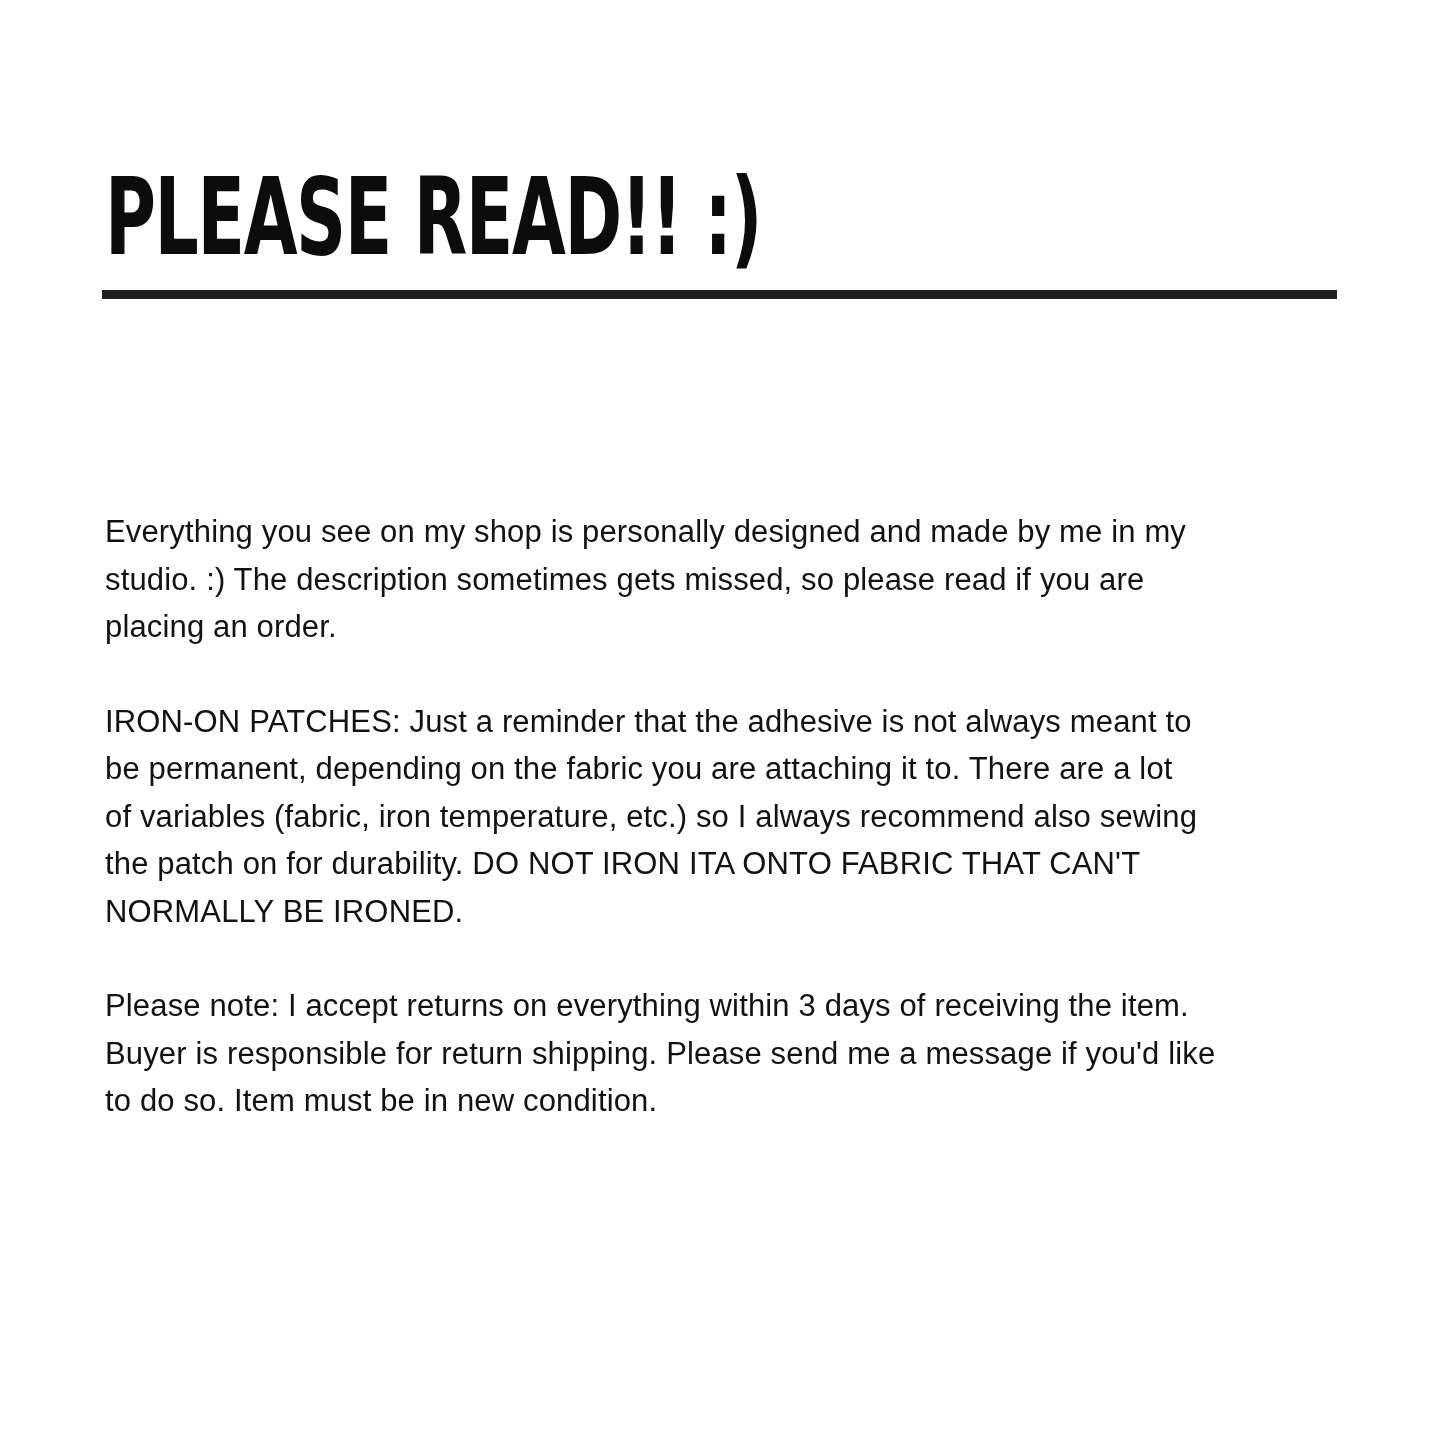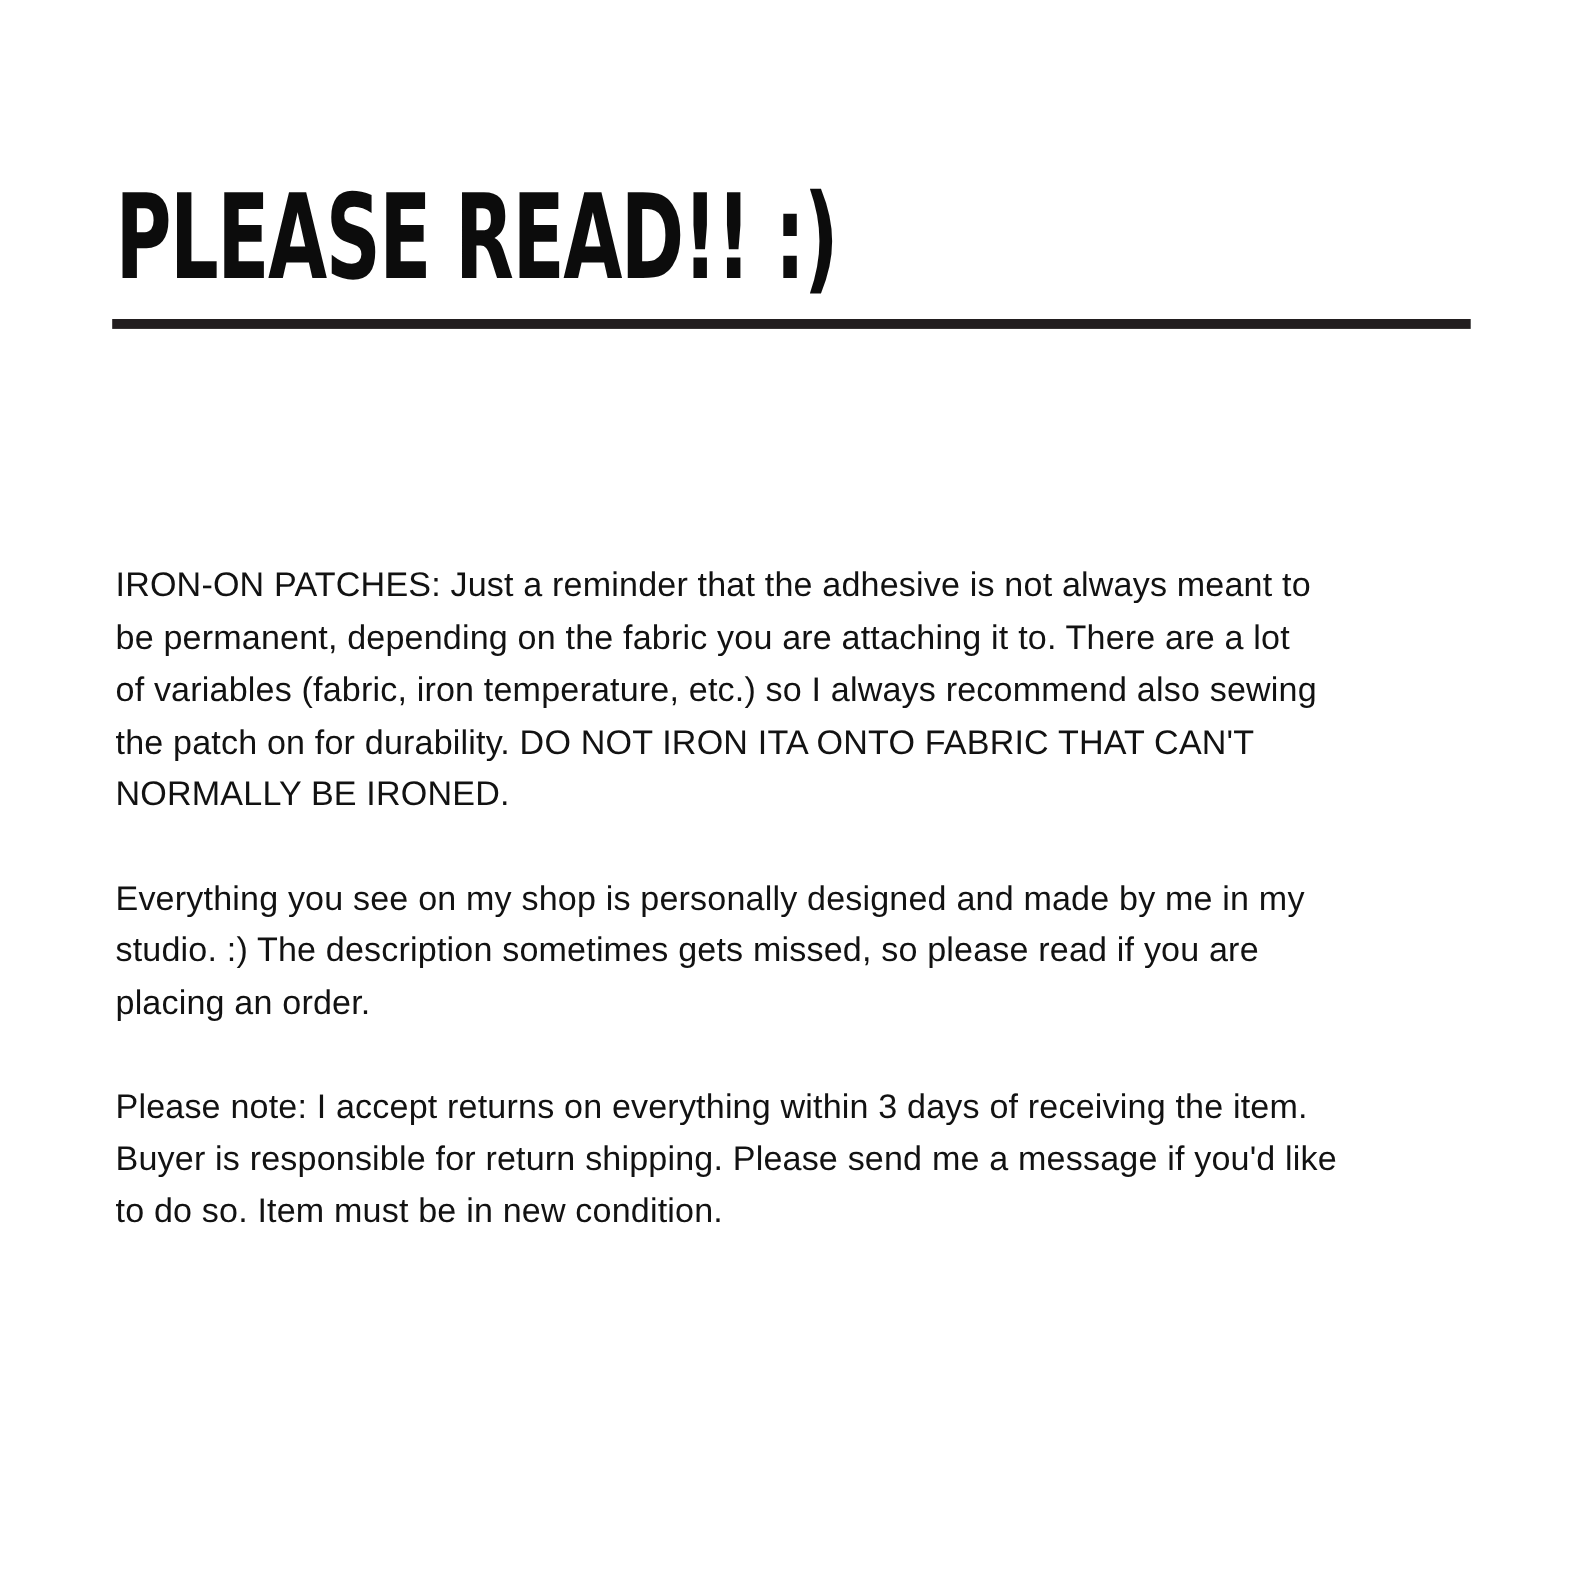--- a/index.html
+++ b/index.html
@@ -54,26 +54,26 @@
   }
 </style>
 </head>
 <body>
 
 <main class="page">
   <h1 class="title">PLEASE READ!! :)</h1>
 
   <div class="rule"></div>
 
+  <p class="para">Everything you see on my shop is personally designed and made by me in my
+studio. :) The description sometimes gets missed, so please read if you are
+placing an order.</p>
+
   <p class="para">IRON-ON PATCHES: Just a reminder that the adhesive is not always meant to
 be permanent, depending on the fabric you are attaching it to. There are a lot
 of variables (fabric, iron temperature, etc.) so I always recommend also sewing
 the patch on for durability. DO NOT IRON ITA ONTO FABRIC THAT CAN'T
 NORMALLY BE IRONED.</p>
-
-  <p class="para">Everything you see on my shop is personally designed and made by me in my
-studio. :) The description sometimes gets missed, so please read if you are
-placing an order.</p>
 
   <p class="para">Please note: I accept returns on everything within 3 days of receiving the item.
 Buyer is responsible for return shipping. Please send me a message if you'd like
 to do so. Item must be in new condition.</p>
 </main>
 
 </body></html>

